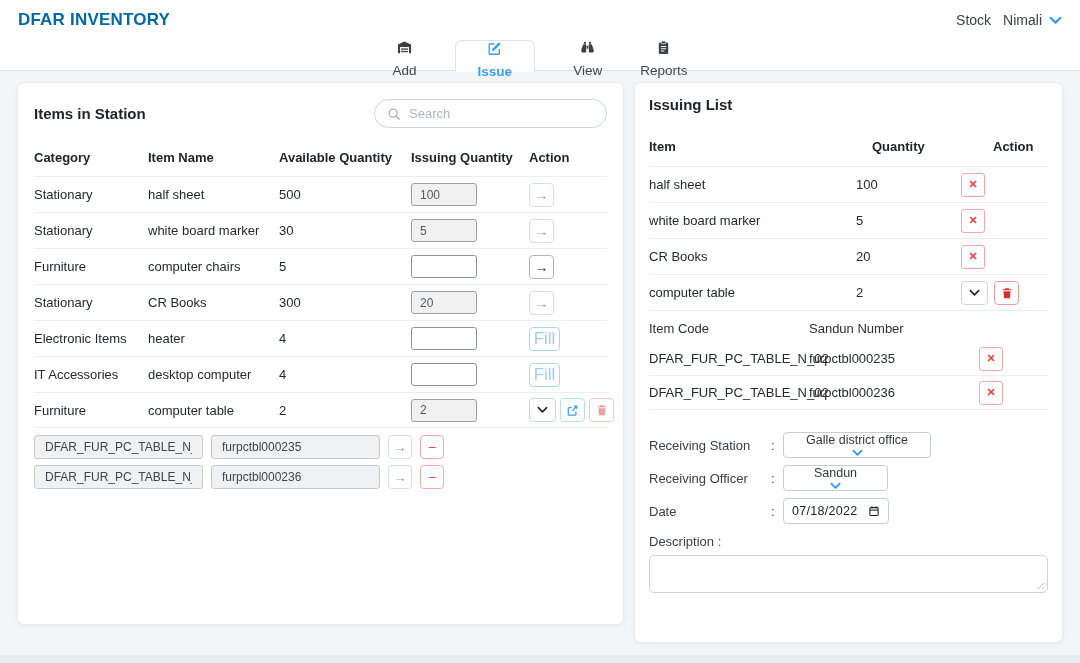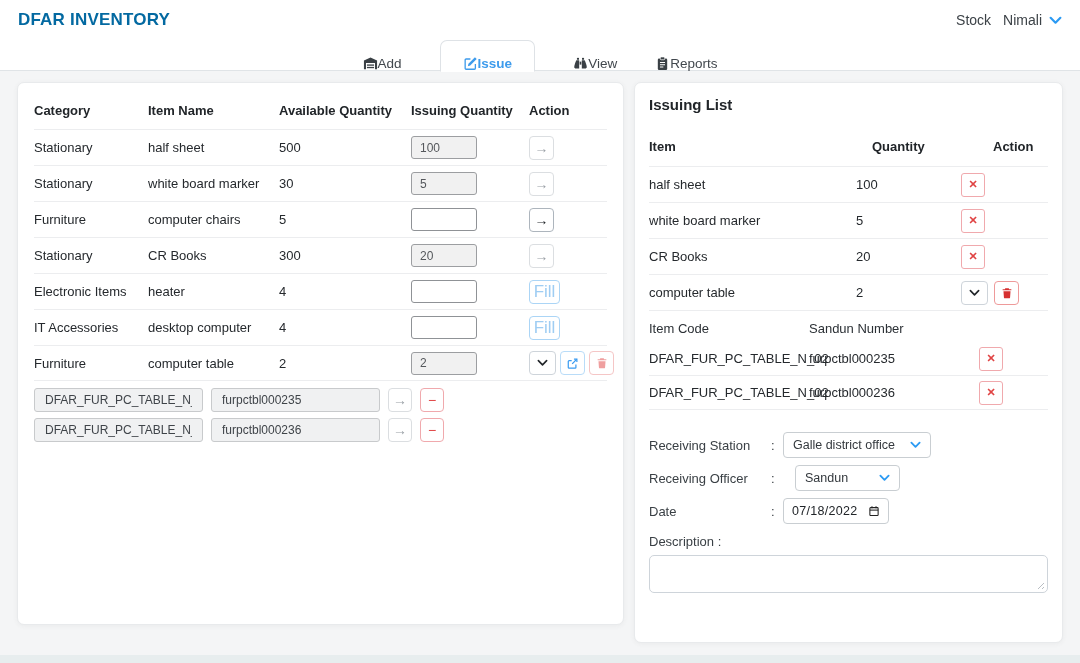--- a/index.html
+++ b/index.html
@@ -8,21 +8,21 @@
     font-family:"Liberation Sans", sans-serif;
     background:#ffffff; color:#25292d; position:relative;
   }
   
   .topbar{ height:40px; display:flex; align-items:center; justify-content:space-between; padding:0 18px; background:#fff; }
   .app-title{ font-size:17px; font-weight:600; color:#0369a1; letter-spacing:.2px; }
   .topbar-right{ display:flex; align-items:center; gap:12px; font-size:14px; color:#3c4247; }
   .user-menu{ display:flex; align-items:center; gap:7px; cursor:pointer; }
   
   .tabbar{ height:31px; background:#fff; border-bottom:1px solid #e0e4e7; display:flex; justify-content:center; align-items:center; gap:38px; position:relative; }
-  .tab{ display:flex; align-items:flex-end; gap:0; font-size:13.5px; color:#41474d; cursor:pointer; height:31px; }
+  .tab{ display:flex; align-items:center; gap:8px; font-size:13.5px; color:#41474d; cursor:pointer; height:31px;flex-direction:column; }
   .tab .ticon{ display:flex; align-items:center; }
   .tab.active{
     background:#fff; border:1px solid #dee2e6; border-bottom:1px solid #fff;
     height:32px; margin-bottom:-1px; padding:0 22px; border-radius:7px 7px 0 0;
     color:#3d9bec; z-index:2;font-weight:bold;
   }
   
   .main{ height:592px; background:#f4f5f6; padding:11px 17px 0; display:flex; gap:10px; align-items:flex-start; }
   .panel{ background:#fff; border:1px solid #e8eaec; border-radius:7px; box-shadow:0 1px 5px rgba(60,64,67,.06); }
   .panel h2{ font-size:15px; font-weight:700; color:#212529; }
@@ -56,23 +56,23 @@
   .se-btn{ width:24px; height:24px; }
   
   .right-panel h2{ margin-bottom:20px; }
   .i-head{ display:grid; grid-template-columns:207px 105px 1fr; font-size:13px; font-weight:700; color:#212529; padding:6px 0 12px; border-bottom:1px solid #ecedef;gap:16px; }
   .i-row{ display:grid; grid-template-columns:207px 105px 1fr; align-items:center; height:36px; border-bottom:1px solid #ecedef; font-size:13px; }
   .s-head{ display:grid; grid-template-columns:160px 1fr; font-size:13px; color:#2b3035; padding:10px 0 6px; }
   .s-row{ display:grid; grid-template-columns:160px 158px 1fr; align-items:center; height:34px; border-bottom:1px solid #ecedef; font-size:13px; }
   .s-row .xbtn{ margin-left:12px; }
   .form{ margin-top:22px; }
   .f-row{ display:grid; grid-template-columns:122px 12px auto; align-items:center; margin-bottom:7px; font-size:13px; color:#3a4045; min-height:26px; }
-  .sel{ border:1px solid #c9ced2; border-radius:4px; height:26px; display:inline-flex; align-items:center; justify-content:space-between; padding:0 9px; font-size:12.5px; color:#33383d; background:#fff; cursor:pointer; }
+  .sel{ border:1px solid #c9ced2; border-radius:4px; height:26px; display:inline-flex; align-items:center; justify-content:space-between; padding:0 9px; font-size:12.5px; color:#33383d; background:#fff; cursor:pointer;flex-direction:column; }
   .sel.station{ width:148px; }
-  .sel.officer{ width:105px;margin-left:12px; }
+  .sel.officer{ width:105px; }
   .date-ctl{ width:106px; height:26px; border:1px solid #c9ced2; border-radius:4px; display:inline-flex; align-items:center; justify-content:space-between; padding:0 8px; font-size:12.5px; color:#212529; background:#fff; cursor:pointer; letter-spacing:.3px; }
   .desc-label{ font-size:13px; color:#3a4045; margin:10px 0 6px; }
   .desc-box{ border:1px solid #ced4da; border-radius:5px; min-height:38px; padding:10px 10px; font-size:13px; color:#212529; position:relative; background:#fff; }
   .desc-box .grip{ position:absolute; right:3px; bottom:3px; width:9px; height:9px;
     background:repeating-linear-gradient(135deg, transparent 0 2px, #b9bec3 2px 3px);
     clip-path:polygon(100% 0, 100% 100%, 0 100%); }
   .wavy{ text-decoration:underline; text-decoration-style:wavy; text-decoration-color:#e04444; text-decoration-thickness:1px; text-underline-offset:3px; }
   .submit-row{ display:flex; justify-content:flex-end; margin-top:20px; }
   .submit-btn{ border:1.5px solid #58a6e8; color:#3d9bec; background:#fff; border-radius:5px; padding:5px 14px; font-size:13.5px; cursor:pointer; font-family:inherit; }
   .bottom-strip{ position:absolute; left:0; bottom:0; width:100%; height:8px; background:#e7edee; }
@@ -135,20 +135,32 @@
           <path d="M5.3 7h5.4M5.3 9.4h5.4M5.3 11.8h3.6" stroke="#fff" stroke-width="1.1"></path>
         </svg>
     </span>
     <span>Reports</span>
   </div>
 </div>
 
 <div class="main">
 
   <div class="panel left-panel">
+    <div class="panel-head">
+      <h2>Items in Station</h2>
+      <div class="search-box">
+        <span style="display:flex;">
+          <svg width="14" height="14" viewBox="0 0 16 16" fill="none" stroke="#a9b0b6" stroke-width="1.6">
+              <circle cx="7" cy="7" r="4.6"></circle>
+              <path d="M10.6 10.6L14.2 14.2"></path>
+            </svg>
+        </span>
+        <input type="text" placeholder="Search" style="">
+      </div>
+    </div>
 
     <div class="t-head">
       <span>Category</span>
       <span>Item Name</span>
       <span>Available Quantity</span>
       <span>Issuing Quantity</span>
       <span>Action</span>
     </div>
 
     <div class="t-row">

